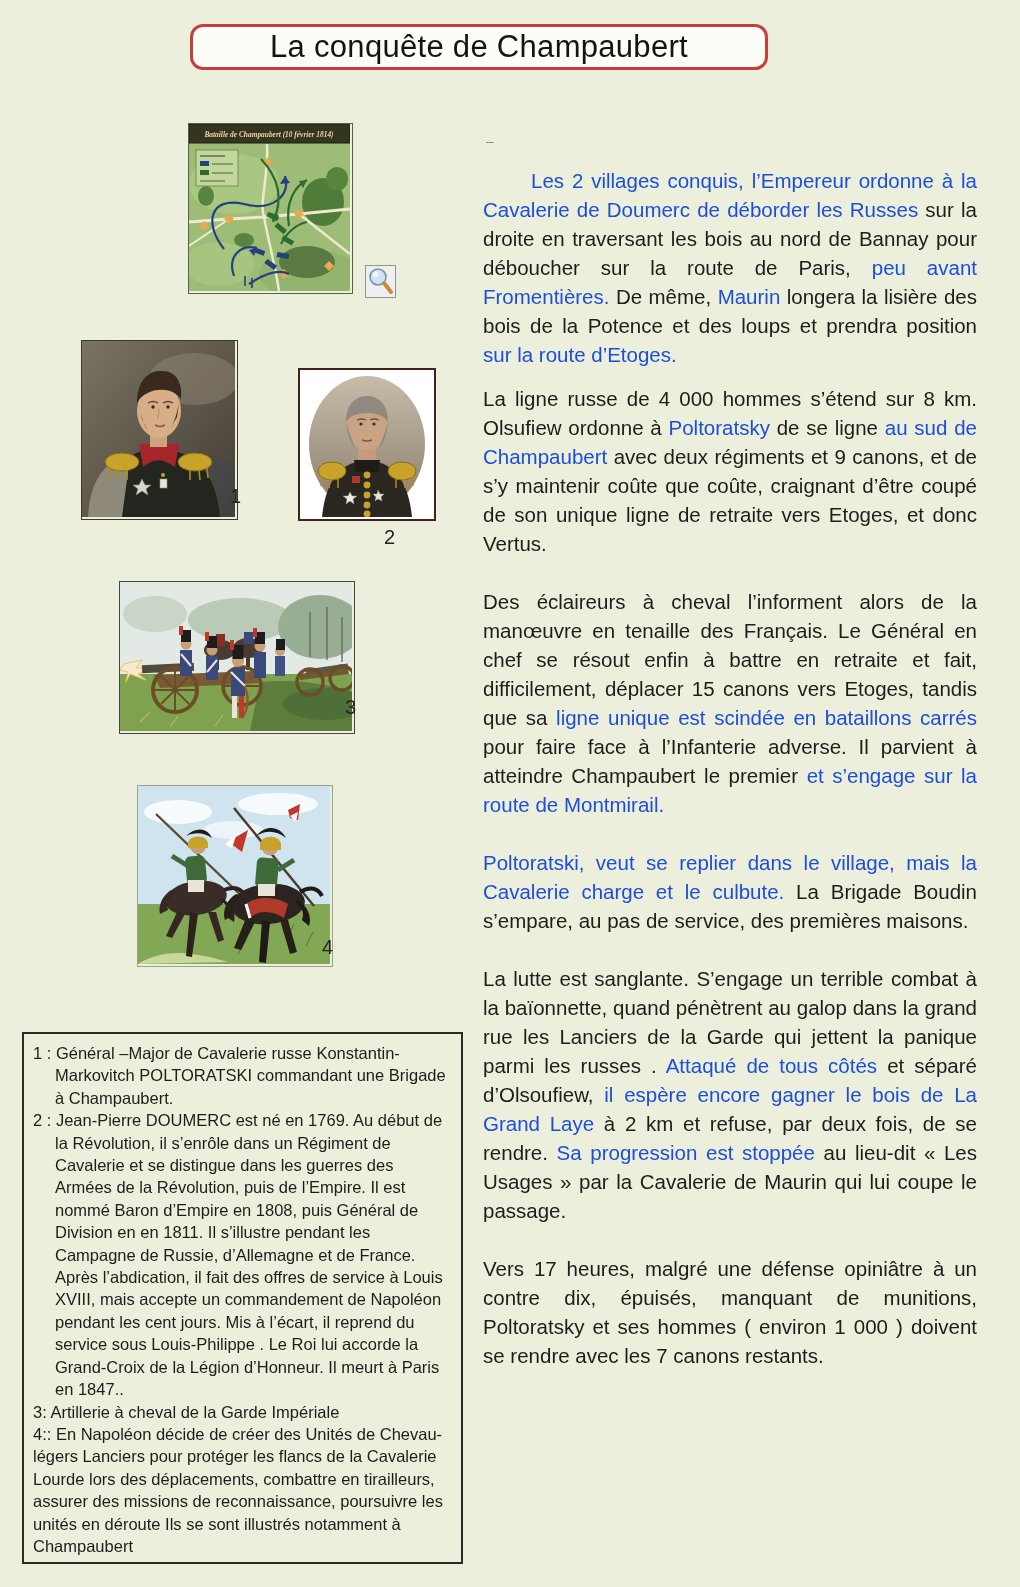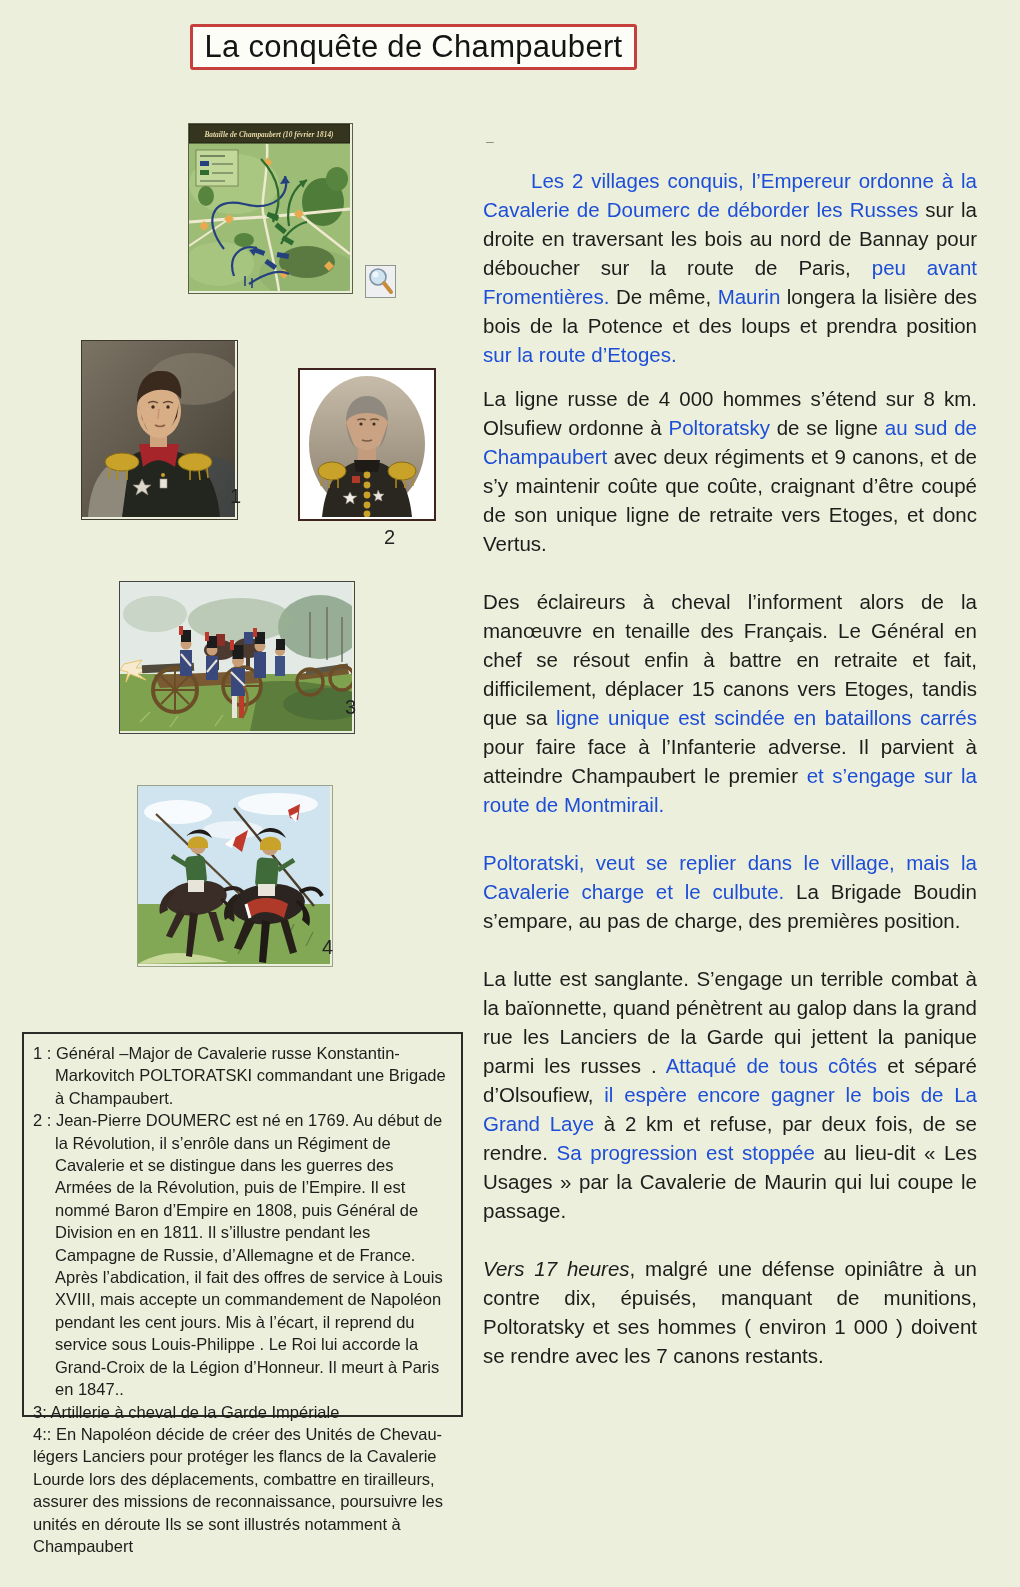--- a/index.html
+++ b/index.html
@@ -1,21 +1,21 @@
 <!DOCTYPE html>
 <html><head>
 <meta charset="utf-8">
 <style>
   html,body{margin:0;padding:0;}
   .page{position:relative;width:1020px;height:1587px;background:#ecefdc;
         font-family:"Liberation Sans",sans-serif;overflow:hidden;color:#1d1d1b;}
 
   
-  .title-box{position:absolute;left:190px;top:24px;width:447px;height:46px;
-    background:#fdfdf8;border:3px solid #c5403d;border-radius:3px;
+  .title-box{position:absolute;left:190px;top:24px;width:578px;height:46px;
+    background:#fdfdf8;border:3px solid #c5403d;border-radius:13px;
     display:flex;align-items:center;justify-content:center;box-sizing:border-box;}
   .title-box span{font-size:31px;color:#141414;letter-spacing:.3px;}
 
   
   .fig{position:absolute;margin-left:21px;}
   .fig svg{display:block;}
   .map-frame{left:167px;top:123px;width:163px;height:169px;border:1px solid #5a6149;}
   .magnifier{left:344px;top:265px;width:31px;height:33px;background:#edeff0;
     border:1px solid #8e968e;box-sizing:border-box;cursor:pointer;}
   .portrait1{left:60px;top:340px;width:155px;height:178px;border:1px solid #3c382e;}
@@ -28,24 +28,24 @@
   .lbl3{left:345px;top:696px;} .lbl4{left:322px;top:936px;}
 
   
   .lead-dash{position:absolute;left:486px;top:133px;font-size:14px;color:#8f9080;}
   .article{position:absolute;left:483px;top:166px;width:494px;
     font-size:20.5px;line-height:29px;text-align:justify;color:#1d1d1b;}
   .article p{margin:0 0 29px 0;}
   .article p:first-child{margin-bottom:15px;}
   .article p.indent{text-indent:48px;}
   .red{color:#1d4ed8;}
-  .it{font-style:italic;}
+  .it{}
 
   
-  .notes{position:absolute;left:22px;top:1032px;width:441px;height:385px;
+  .notes{position:absolute;left:22px;top:1032px;width:441px;height:532px;
     border:2px solid #2b2b28;box-sizing:border-box;padding:8px 9px;
     font-size:16.5px;line-height:22.4px;color:#1d1d1b;}
   .note{margin:0;}
   .note.hang{padding-left:22px;text-indent:-22px;}
 </style>
 </head>
 <body>
 
 <div class="page">
 
@@ -384,21 +384,21 @@
     </svg>
   </div>
   <span class="fig-label lbl4">4</span>
 
   <span class="lead-dash">–</span>
 
   <div class="article" id="article">
       <p class="indent"><span class="red">Les 2 villages conquis, l’Empereur  ordonne à la Cavalerie de Doumerc de déborder les Russes </span><span>sur la droite en traversant  les bois au nord de Bannay pour déboucher sur la route de Paris, </span><span class="red">peu avant Fromentières.</span><span> De même, </span><span class="red">Maurin</span><span> longera la lisière des bois de la Potence et des loups et prendra position </span><span class="red">sur la route d’Etoges.</span></p>
       <p><span>La ligne russe de 4 000 hommes s’étend sur 8 km. Olsufiew ordonne à </span><span class="red">Poltoratsky</span><span>  de se ligne </span><span class="red">au sud de Champaubert</span><span> avec deux régiments et 9 canons, et de s’y maintenir coûte que coûte, craignant d’être coupé de son unique ligne de retraite vers Etoges, et donc Vertus.</span></p>
       <p><span>Des éclaireurs à cheval l’informent alors de la manœuvre en tenaille des Français.  Le Général en chef se résout enfin à battre en retraite et fait, difficilement, déplacer 15 canons vers Etoges, tandis que sa </span><span class="red">ligne unique est  scindée en bataillons carrés</span><span> pour faire face à l’Infanterie adverse. Il parvient à atteindre Champaubert le premier </span><span class="red">et s’engage sur la route de Montmirail.</span></p>
-      <p><span class="red">Poltoratski, veut se replier dans le village, mais la Cavalerie charge et le culbute.</span><span> La Brigade Boudin s’empare, au pas de charge, des premières position.</span></p>
+      <p><span class="red">Poltoratski, veut se replier dans le village, mais la Cavalerie charge et le culbute.</span><span> La Brigade Boudin s’empare, au pas de service, des premières maisons.</span></p>
       <p><span>La lutte est sanglante.  S’engage un terrible combat à la baïonnette, quand pénètrent au galop dans la grand rue les Lanciers de la Garde qui jettent la panique parmi les russes . </span><span class="red">Attaqué de tous côtés</span><span> et séparé d’Olsoufiew,  </span><span class="red">il espère encore gagner le bois de La Grand Laye</span><span> à 2 km et refuse, par deux fois, de se rendre. </span><span class="red">Sa progression est stoppée</span><span> au lieu-dit « Les Usages » par la Cavalerie de Maurin qui lui coupe le passage.</span></p>
       <p><span class="it">Vers 17 heures</span><span>, malgré une défense opiniâtre à un contre dix, épuisés, manquant de munitions, Poltoratsky et ses hommes ( environ 1 000 ) doivent se rendre avec les 7 canons  restants.</span></p>
     </div>
 
   <div class="notes" id="notes">
       <div class="note hang">1  :  Général –Major de Cavalerie russe  Konstantin-Markovitch POLTORATSKI commandant une Brigade à Champaubert.</div>
       <div class="note hang">2  : Jean-Pierre DOUMERC est né en 1769. Au début de la Révolution, il  s’enrôle dans un Régiment de Cavalerie et se distingue dans  les guerres des Armées de la Révolution, puis de l’Empire. Il est nommé Baron d’Empire en 1808, puis Général de Division en  en 1811.  Il s’illustre pendant les Campagne de Russie, d’Allemagne et de France. Après l’abdication, il fait des offres de service à Louis XVIII, mais accepte un commandement de Napoléon pendant les cent jours. Mis à l’écart, il reprend du service sous Louis-Philippe . Le Roi lui accorde la Grand-Croix de la Légion d’Honneur. Il meurt à  Paris en 1847..</div>
       <div class="note">3:  Artillerie à cheval de la Garde Impériale</div>
       <div class="note">4::  En Napoléon décide de créer des Unités de Chevau-légers Lanciers pour protéger les flancs  de la Cavalerie Lourde lors des déplacements, combattre  en tirailleurs, assurer des missions de reconnaissance, poursuivre  les unités en déroute Ils se sont illustrés   notamment à Champaubert</div>
     </div>

